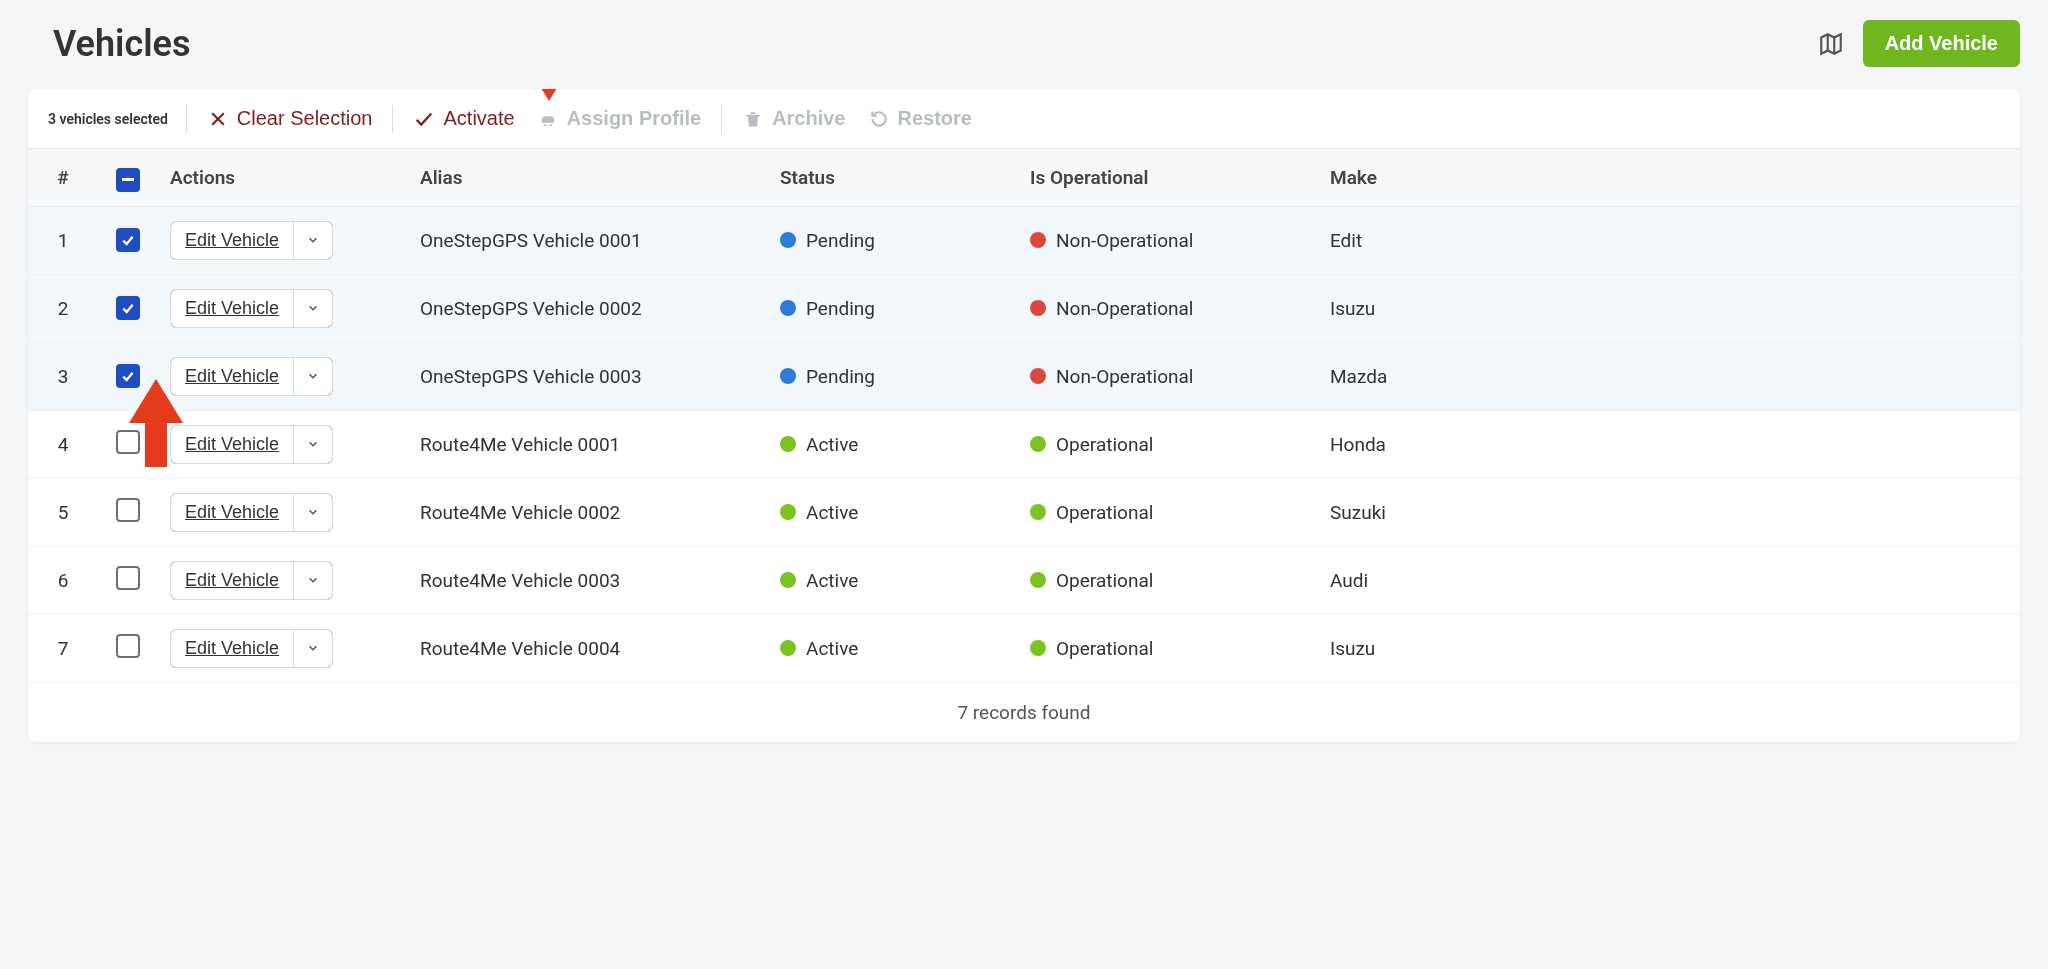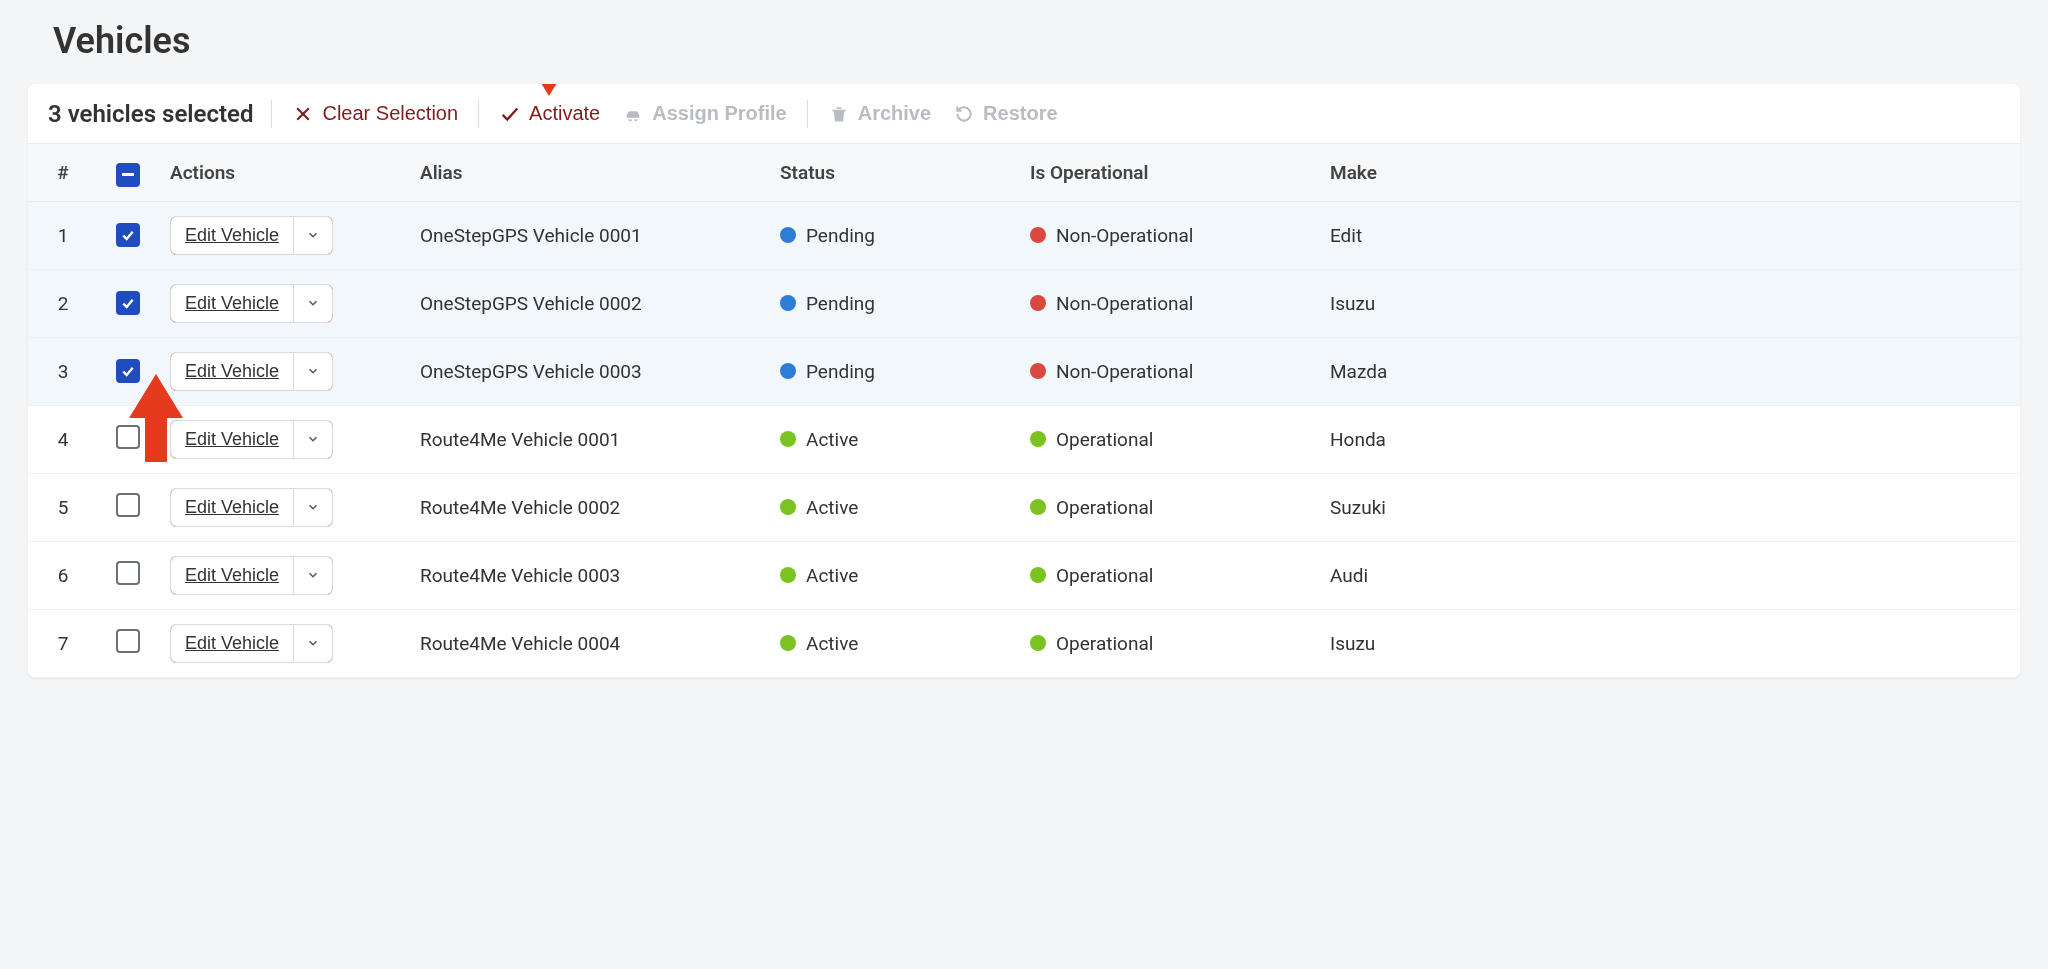--- a/index.html
+++ b/index.html
@@ -54,21 +54,21 @@
     position: relative;
   }
   .toolbar {
     display: flex;
     align-items: center;
     padding: 14px 20px;
     gap: 18px;
     border-bottom: 1px solid #e7eaee;
   }
   .sel-text {
-    font-size: 24px;
+    font-size: 14px;
     font-weight: 600;
     color: #333;
   }
   .vsep {
     width: 1px;
     height: 28px;
     background: #d8dde3;
   }
   .tool-btn {
     display: flex;
@@ -201,20 +201,30 @@
     pointer-events: none;
     z-index: 50;
   }
   .arrow svg { display: block; }
 </style>
 </head>
 <body>
 
 <div class="page-header">
   <h1 class="page-title">Vehicles</h1>
+  <div class="header-right">
+    <span class="map-icon">
+      <svg viewBox="0 0 24 24" width="26" height="26" fill="none" stroke="currentColor" stroke-width="2">
+          <polygon points="3 6 9 3 15 6 21 3 21 18 15 21 9 18 3 21 3 6"></polygon>
+          <line x1="9" y1="3" x2="9" y2="18"></line>
+          <line x1="15" y1="6" x2="15" y2="21"></line>
+        </svg>
+    </span>
+    <button class="add-btn">Add Vehicle</button>
+  </div>
 </div>
 
 <div class="panel">
 
   <div class="arrow" style="left:494px; top:-76px;">
     <svg width="54" height="88" viewBox="0 0 54 88">
         <path d="M16 0 H38 V44 H54 L27 88 L0 44 H16 Z" fill="#e63a1f"></path>
       </svg>
   </div>
 
@@ -408,13 +418,14 @@
               </button>
             </span></td>
           <td class="col-alias">Route4Me Vehicle 0004</td>
           <td class="col-status"><span class="dot green"></span><span>Active</span></td>
           <td class="col-op"><span class="dot green"></span><span>Operational</span></td>
           <td class="col-make">Isuzu</td>
         </tr>
       </tbody>
   </table>
 
+  <div class="footer">7 records found</div>
 </div>
 
 </body></html>

